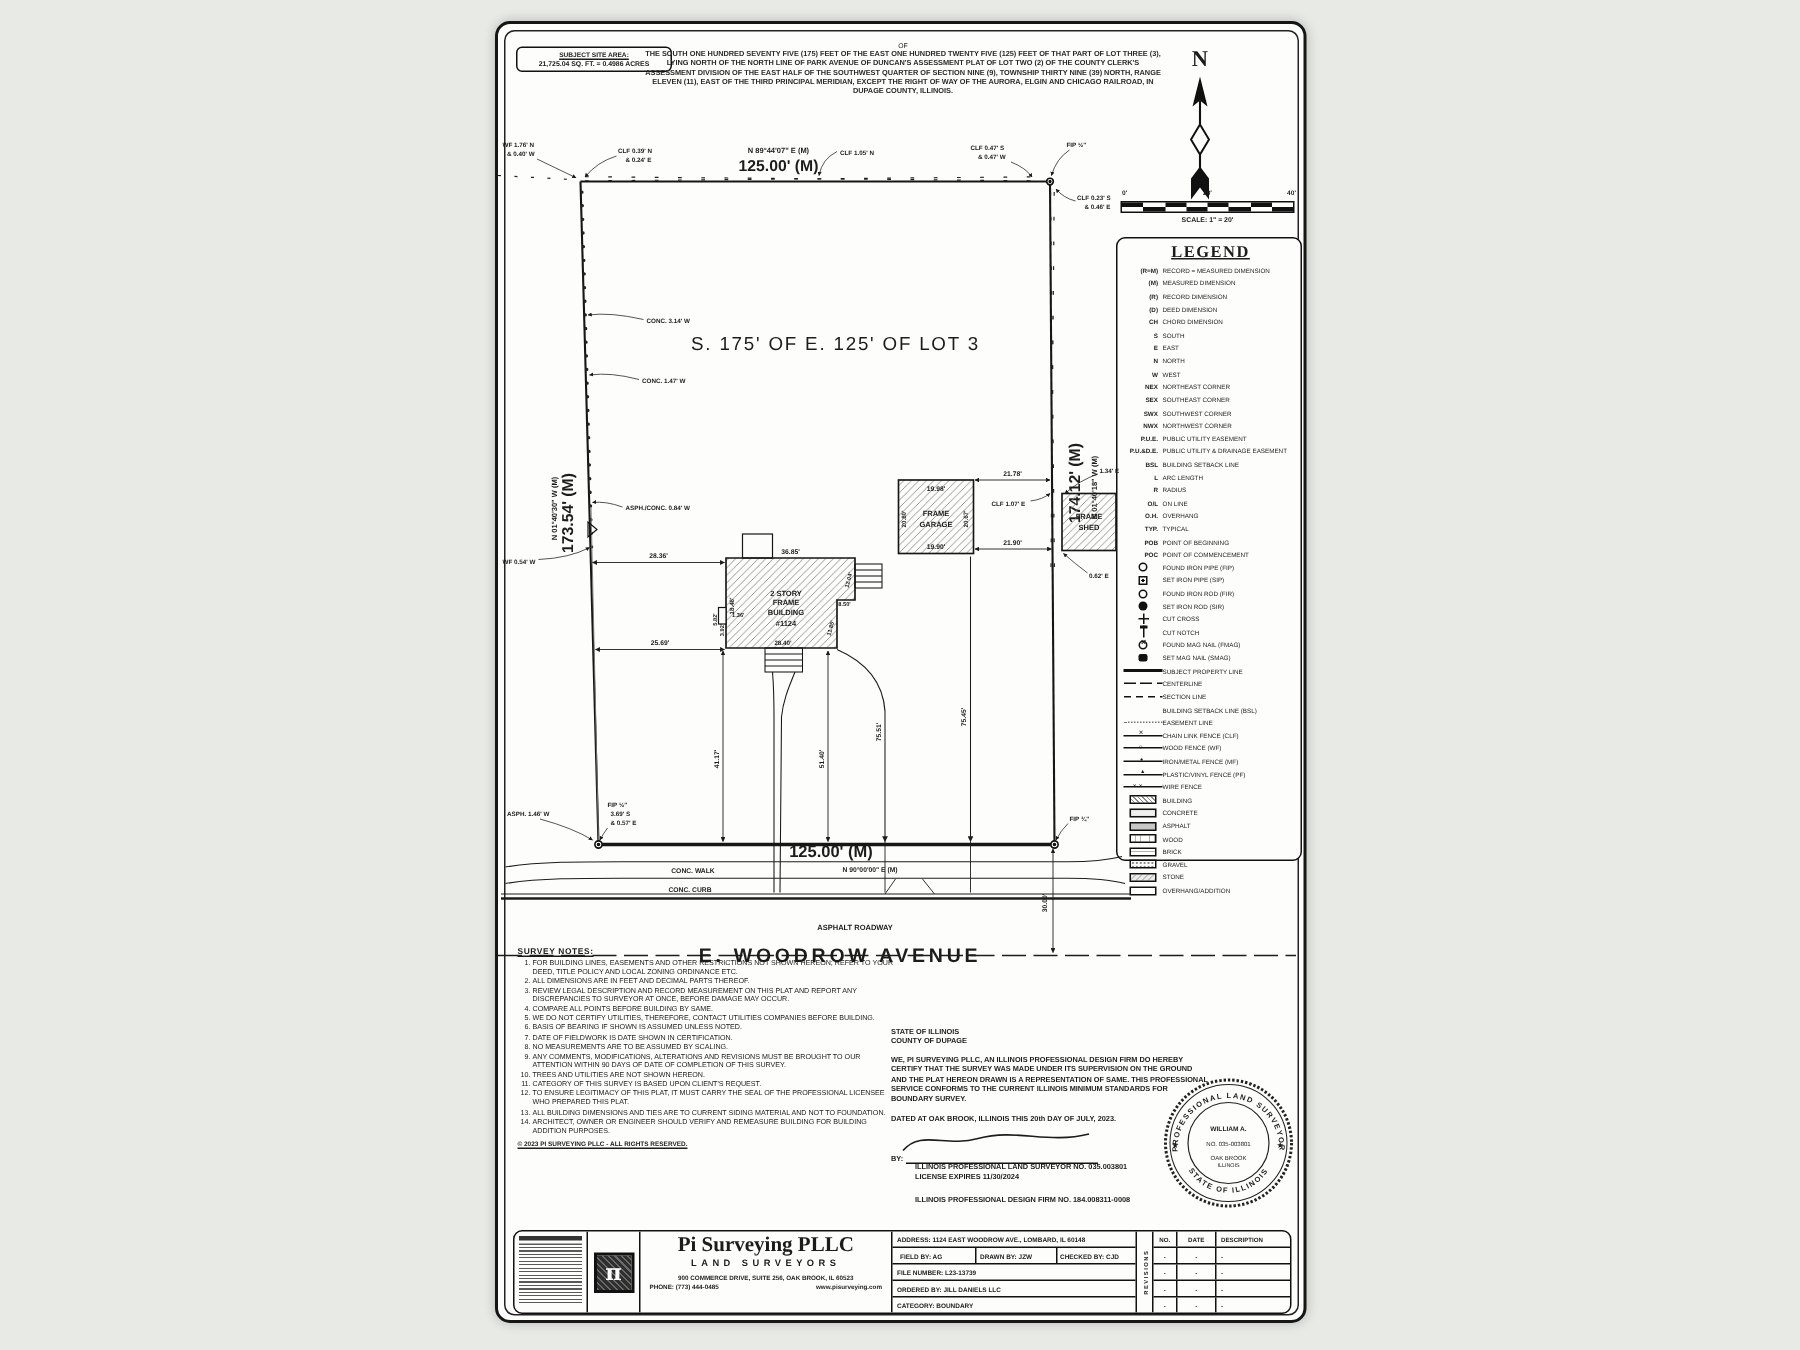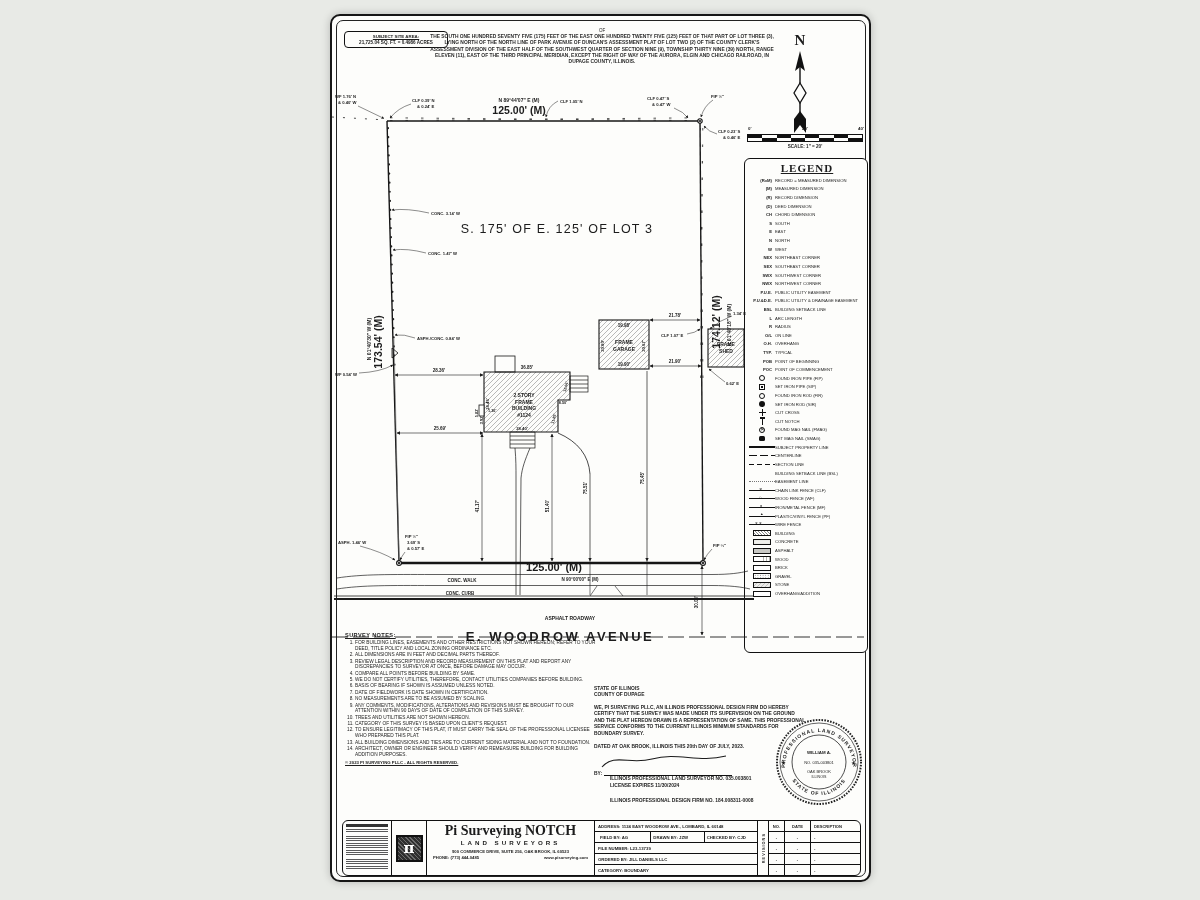--- a/index.html
+++ b/index.html
@@ -23,21 +23,21 @@
 .sticks{position:relative;height:7px;font-size:4.4px;font-weight:bold}
 .sticks span{position:absolute;top:0}
 .sticks .s0{left:4px}.sticks .s1{left:50%;transform:translateX(-50%)}.sticks .s2{right:2px}
 .sbar{height:8px;border:1px solid #111;display:flex;flex-direction:column;margin:1px 3px}
 .sbar .r{flex:1;display:flex}
 .sbar i{flex:1;display:block}
 .sbar .r1 i:nth-child(odd){background:#111}
 .sbar .r2 i:nth-child(even){background:#111}
 .slab{font-size:4.6px;font-weight:bold;margin-top:2px}
 
-.legend{left:412px;top:142px;width:124px;height:495px;border:1.5px solid #111;border-radius:6px;padding:3px 2px 2px 4px;background:#fdfdfb}
+.legend{left:412px;top:142px;width:124px;height:416px;border:1.5px solid #111;border-radius:6px;padding:3px 2px 2px 4px;background:#fdfdfb}
 .ltitle{font-family:"Liberation Serif",serif;font-weight:bold;font-size:11px;text-align:center;text-decoration:underline;letter-spacing:1px;margin-bottom:2px}
 .lrow{display:flex;align-items:center;height:8.62px;overflow:visible}
 .labbr{width:26px;flex:0 0 26px;text-align:right;padding-right:3px;font-size:4.2px;font-weight:bold;white-space:nowrap}
 .lsym{width:26px;flex:0 0 26px;display:flex;justify-content:center;align-items:center}
 .llab{font-size:4.2px;white-space:nowrap}
 .sym{display:inline-block;position:relative}
 .pt-fip{width:6px;height:6px;border:1.7px solid #111;border-radius:50%}
 .pt-sip{width:6px;height:6px;border:1px solid #111;background:radial-gradient(circle,#111 0 1.1px,transparent 1.2px)}
 .pt-fir{width:6px;height:6px;border:1px solid #111;border-radius:50%}
 .pt-sir{width:6px;height:6px;background:#111;border-radius:50%}
@@ -691,21 +691,21 @@
 
   <div class="abs tblock">
     <div class="tb-disc">
       <div class="hd"></div>
       <div class="lines"></div>
     </div>
     <div class="tb-logo">
       <div class="pilogo">π</div>
     </div>
     <div class="tb-co">
-      <div class="coname">Pi Surveying NOTCH</div>
+      <div class="coname">Pi Surveying PLLC</div>
       <div class="cosub">LAND SURVEYORS</div>
       <div class="coaddr">900 COMMERCE DRIVE, SUITE 256, OAK BROOK, IL 60523</div>
       <div class="corow">
         <span>PHONE: (773) 444-0485</span>
         <span>www.pisurveying.com</span>
       </div>
     </div>
     <div class="tb-info">
       <div class="inforow">ADDRESS: 1124 EAST WOODROW AVE., LOMBARD, IL 60148</div>
       <div class="inforow">

